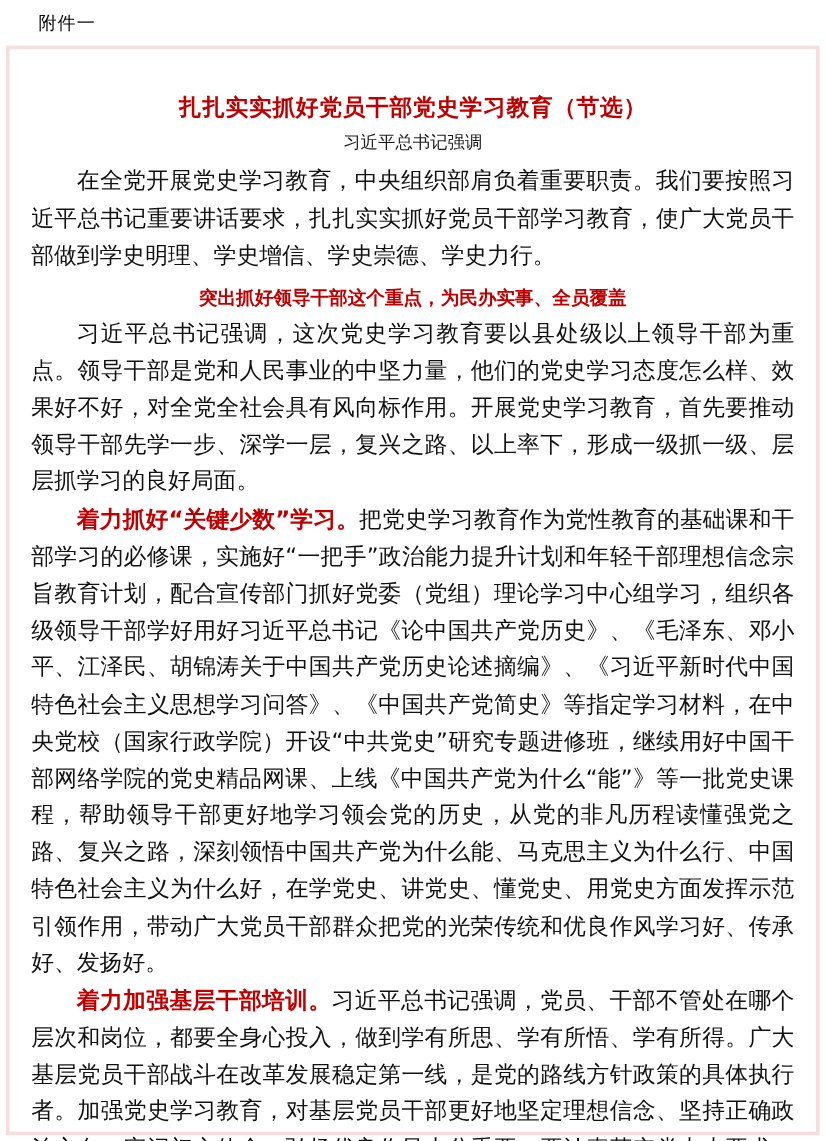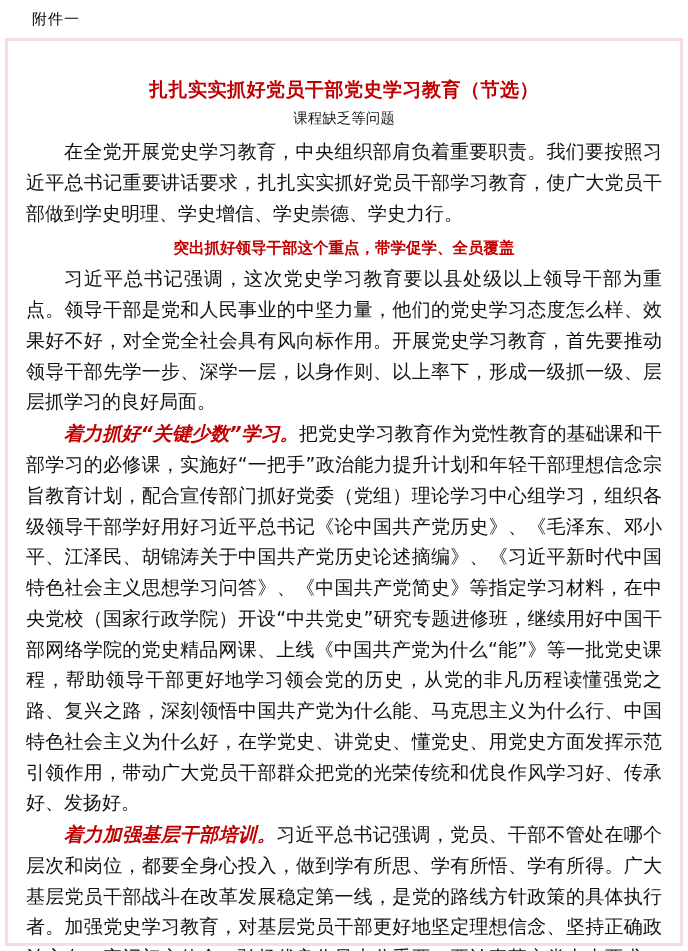--- a/index.html
+++ b/index.html
@@ -80,45 +80,44 @@
     text-align: center;
     margin: 8px 0 2px 0;
     color: #c00000;
     font-weight: bold;
     text-indent: 0;
     font-family: "DejaVu Sans", "Liberation Sans", sans-serif;
   }
   p.body-para .lead {
     color: #c00000;
     font-weight: bold;
-    font-style: italic;
   }
 </style>
 </head>
 <body>
 
 <div class="page">
 
   <div class="attachment-label">附件一</div>
 
   <div class="doc-frame">
     <div class="doc-inner">
 
       <div class="doc-title">扎扎实实抓好党员干部党史学习教育（节选）</div>
 
-      <div class="doc-subtitle">课程缺乏等问题</div>
+      <div class="doc-subtitle">习近平总书记强调</div>
 
       <p class="body-para">
         <span class="lead"></span><span>在全党开展党史学习教育，中央组织部肩负着重要职责。我们要按照习近平总书记重要讲话要求，扎扎实实抓好党员干部学习教育，使广大党员干部做到学史明理、学史增信、学史崇德、学史力行。</span>
       </p>
 
-      <p class="section-head">突出抓好领导干部这个重点，带学促学、全员覆盖</p>
+      <p class="section-head">突出抓好领导干部这个重点，为民办实事、全员覆盖</p>
 
       <p class="body-para">
-        <span class="lead"></span><span>习近平总书记强调，这次党史学习教育要以县处级以上领导干部为重点。领导干部是党和人民事业的中坚力量，他们的党史学习态度怎么样、效果好不好，对全党全社会具有风向标作用。开展党史学习教育，首先要推动领导干部先学一步、深学一层，以身作则、以上率下，形成一级抓一级、层层抓学习的良好局面。</span>
+        <span class="lead"></span><span>习近平总书记强调，这次党史学习教育要以县处级以上领导干部为重点。领导干部是党和人民事业的中坚力量，他们的党史学习态度怎么样、效果好不好，对全党全社会具有风向标作用。开展党史学习教育，首先要推动领导干部先学一步、深学一层，复兴之路、以上率下，形成一级抓一级、层层抓学习的良好局面。</span>
       </p>
 
       <p class="body-para">
         <span class="lead">着力抓好“关键少数”学习。</span><span>把党史学习教育作为党性教育的基础课和干部学习的必修课，实施好“一把手”政治能力提升计划和年轻干部理想信念宗旨教育计划，配合宣传部门抓好党委（党组）理论学习中心组学习，组织各级领导干部学好用好习近平总书记《论中国共产党历史》、《毛泽东、邓小平、江泽民、胡锦涛关于中国共产党历史论述摘编》、《习近平新时代中国特色社会主义思想学习问答》、《中国共产党简史》等指定学习材料，在中央党校（国家行政学院）开设“中共党史”研究专题进修班，继续用好中国干部网络学院的党史精品网课、上线《中国共产党为什么“能”》等一批党史课程，帮助领导干部更好地学习领会党的历史，从党的非凡历程读懂强党之路、复兴之路，深刻领悟中国共产党为什么能、马克思主义为什么行、中国特色社会主义为什么好，在学党史、讲党史、懂党史、用党史方面发挥示范引领作用，带动广大党员干部群众把党的光荣传统和优良作风学习好、传承好、发扬好。</span>
       </p>
 
       <p class="body-para">
         <span class="lead">着力加强基层干部培训。</span><span>习近平总书记强调，党员、干部不管处在哪个层次和岗位，都要全身心投入，做到学有所思、学有所悟、学有所得。广大基层党员干部战斗在改革发展稳定第一线，是党的路线方针政策的具体执行者。加强党史学习教育，对基层党员干部更好地坚定理想信念、坚持正确政治方向、牢记初心使命、弘扬优良作风十分重要。要认真落实党中央要求，坚持大抓基层的鲜明导向，会同中央有关部门实施“新时代基层干部主题培训行动计划”，统筹利用各种优质资源，推进基层党员干部教育培训全覆盖。在基层党员干部培训中，加重党史学习教育分量，着力解决部分基层党校党史教育师资不足、课程缺乏等问题，逐步提升市县党校党史教学水平，注重采用基层喜闻乐见的方式方法，讲好讲活党的历史、讲深讲透党的宗旨，推动党史学习教育深入基层、深入人心，激励基层党员干部永远跟党走、为民办实事、奋进新征程。</span>
       </p>
 

